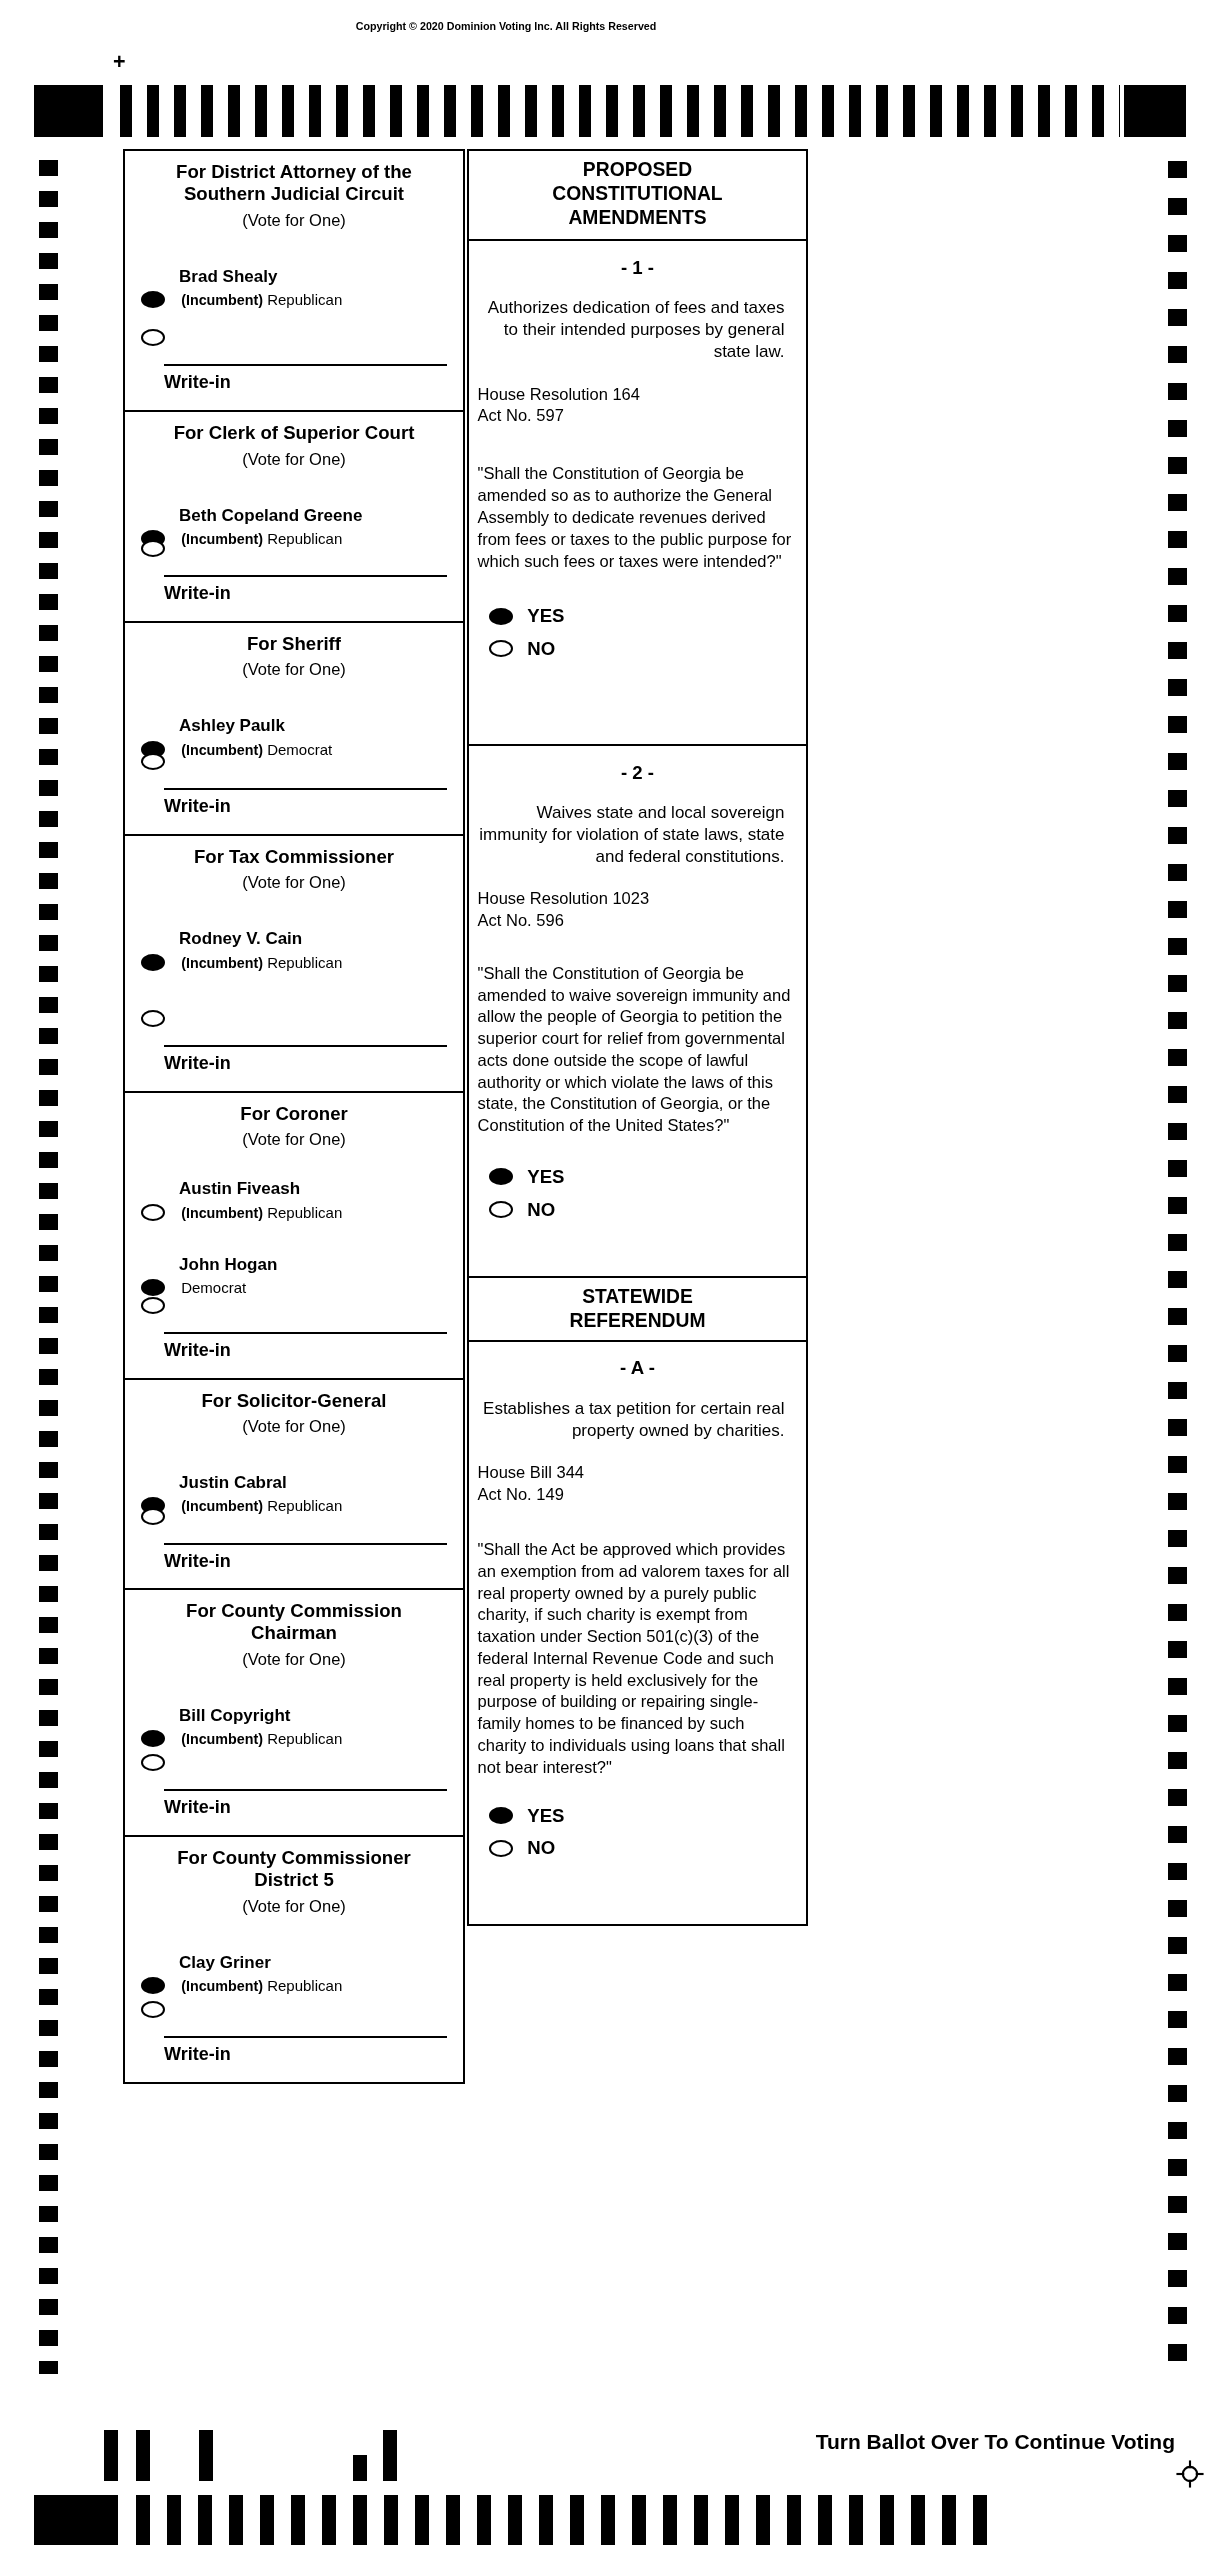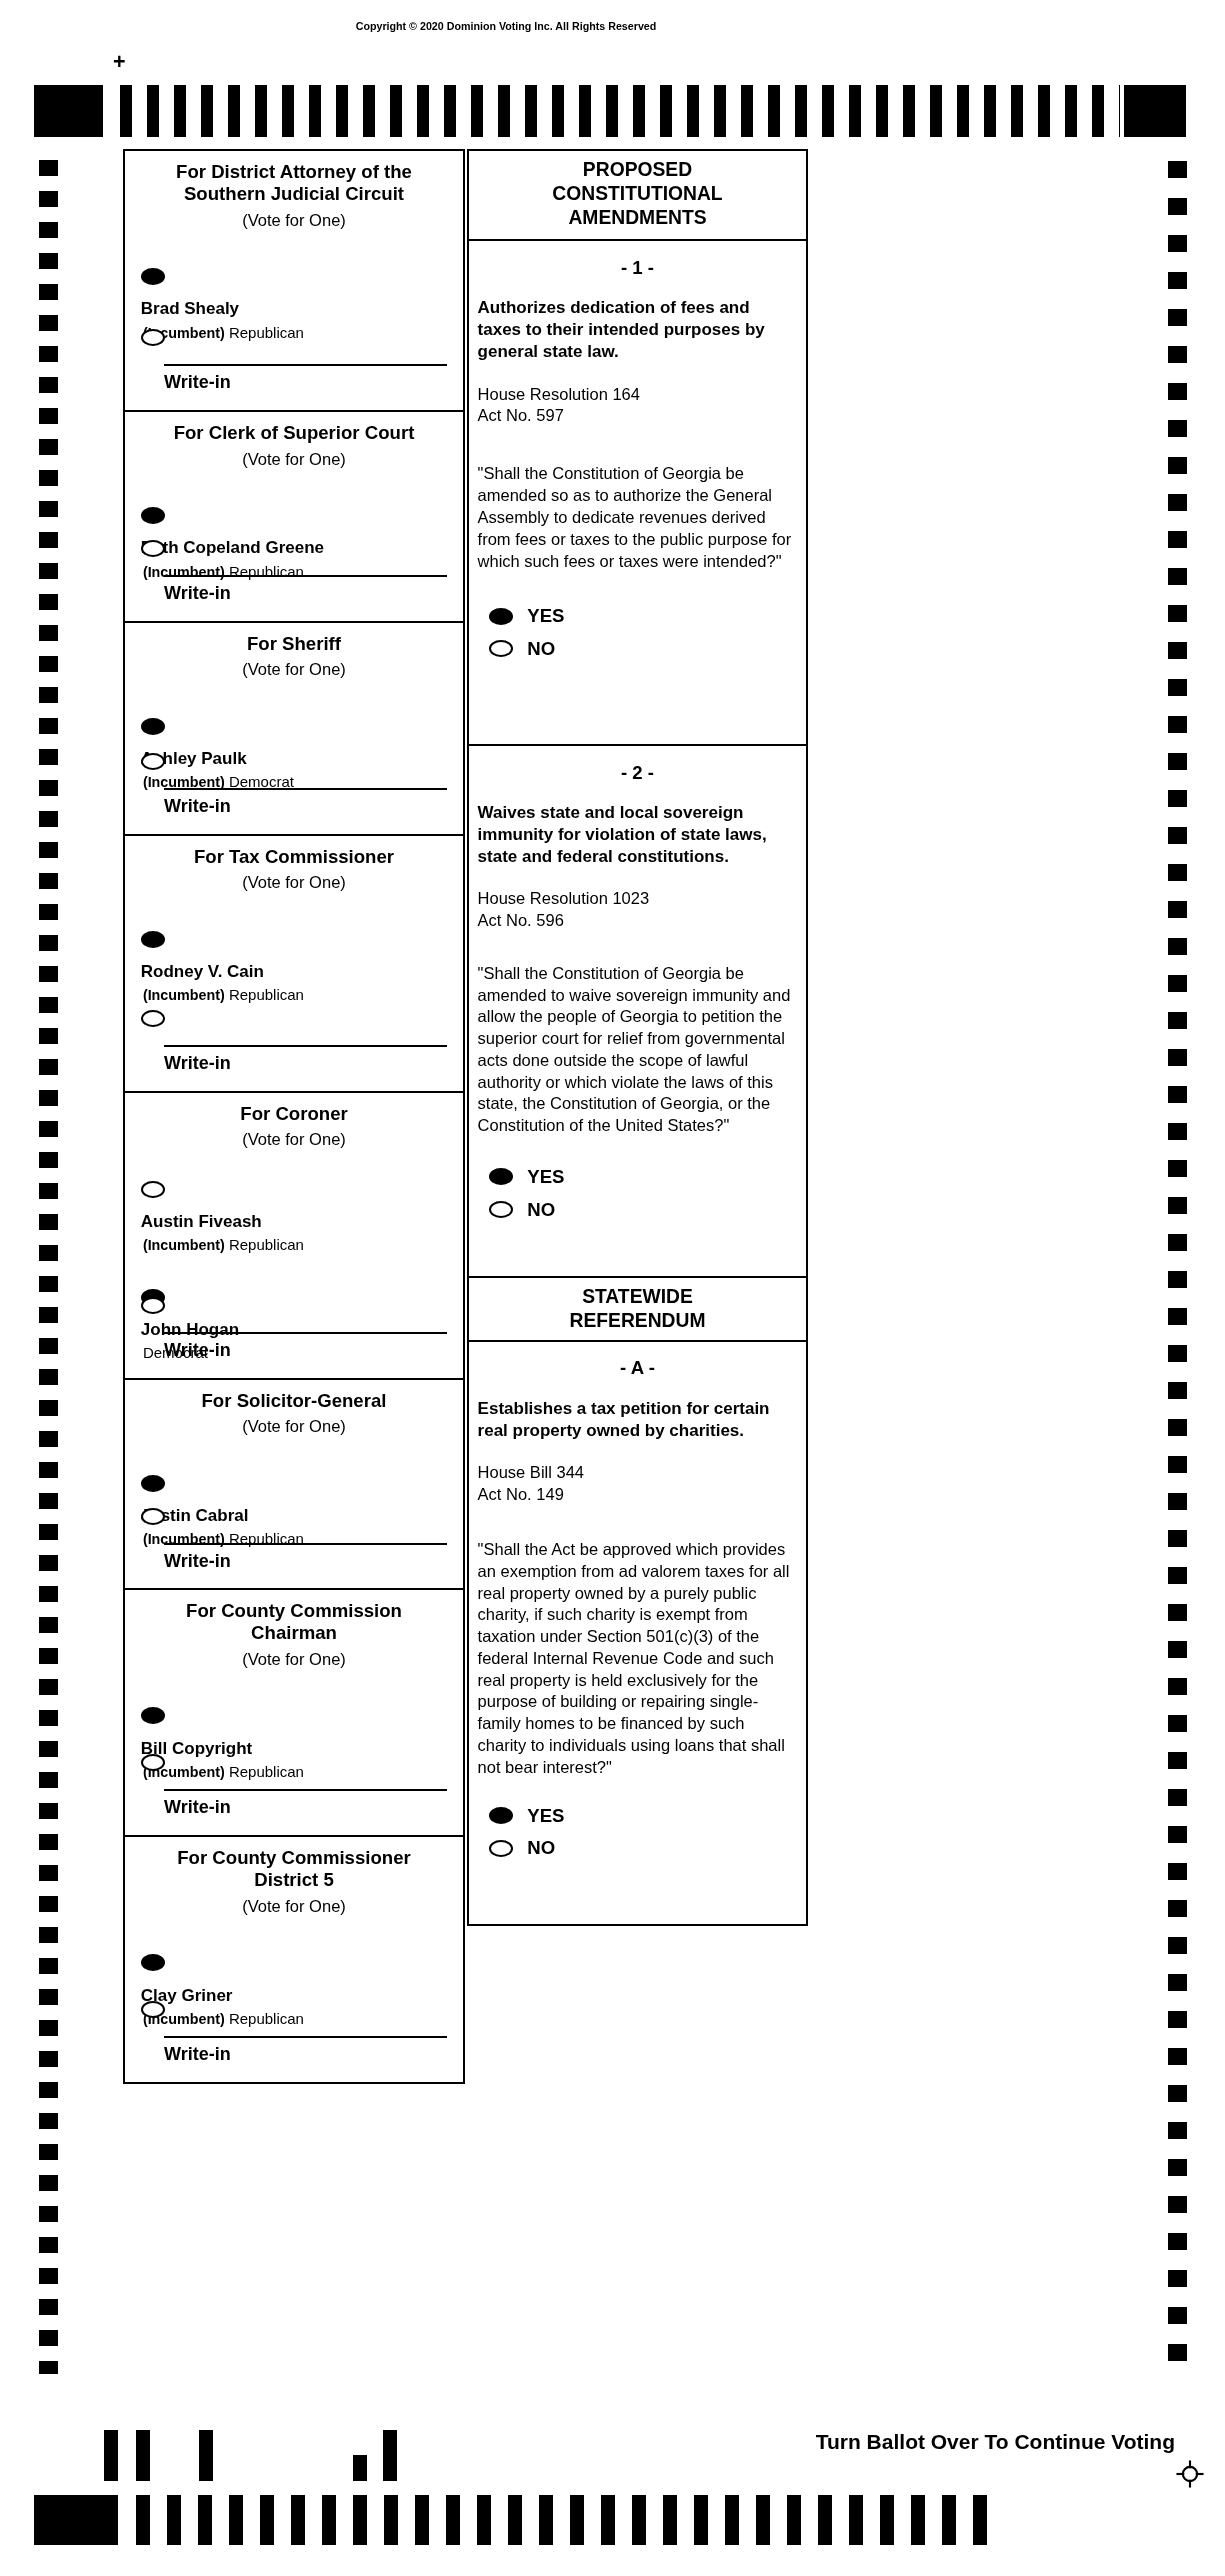--- a/index.html
+++ b/index.html
@@ -28,37 +28,37 @@
   
   .col { position: absolute; top: 149px; }
   .col-left { left: 123px; width: 342px; }
   .col-right { left: 467px; width: 341px; }
   .box { border: 2.1px solid #000; position: relative; background: #fff; }
   .box + .box { margin-top: -2.1px; }
   
   .c-title { text-align: center; font-size: 18.6px; font-weight: bold; line-height: 1.18;
     margin-top: 10px; white-space: pre-line; }
   .c-vote { text-align: center; font-size: 16.5px; margin-top: 5.7px; }
-  .cand { display: flex; align-items: flex-start; gap: 14.3px; padding-left: 15.8px; margin-top: 37px; flex-direction: column; }
+  .cand { display: flex; align-items: flex-end; gap: 14.3px; padding-left: 15.8px; margin-top: 37px; }
   .cand + .cand { margin-top: 34px; }
   .cand-name { font-size: 17px; font-weight: bold; display: block; }
   .cand-party { font-size: 15px; display: block; margin-top: 4.3px; padding-left: 2.1px; }
   .cand-party b { font-size: 14.3px; }
   .oval { display: inline-block; width: 24px; height: 17px; border: 2.1px solid #000;
     border-radius: 50%; background: #fff; flex: none; }
   .oval.filled { background: #000; }
   .cand .oval { margin-top: 1.4px; }
   .wi-oval { position: absolute; left: 15.8px; bottom: 64px; }
   .wi-line { position: absolute; left: 39px; right: 15.8px; bottom: 44px; border-top: 2.1px solid #000; }
   .wi-label { position: absolute; left: 39px; bottom: 17px; font-size: 18px; font-weight: bold; }
   
   .m-header { text-align: center; font-size: 19.3px; font-weight: bold; line-height: 1.25;
     padding-top: 7.2px; white-space: pre-line; }
   .m-number { text-align: center; font-size: 18.6px; font-weight: bold; margin-top: 15.8px; }
-  .m-summary { font-size: 17px; font-weight: bold; line-height: 1.3; margin: 18.6px 21.5px 0 8.6px; }
+  .m-summary { font-size: 17px; font-weight: normal; line-height: 1.3; margin: 18.6px 21.5px 0 8.6px; text-align: right; }
   .m-refs { font-size: 16.5px; line-height: 1.3; margin: 20px 0 0 8.6px; white-space: pre-line; }
   .m-question { font-size: 16.5px; line-height: 1.32; margin: 37px 10px 0 8.6px; }
   .choice { display: flex; align-items: center; gap: 14.3px; padding-left: 20px; margin-top: 33px; }
   .choice + .choice { margin-top: 10.7px; }
   .choice-label { font-size: 18.6px; font-weight: bold; text-align: right; }
 </style>
 </head>
 <body>
 
 <div class="page">

